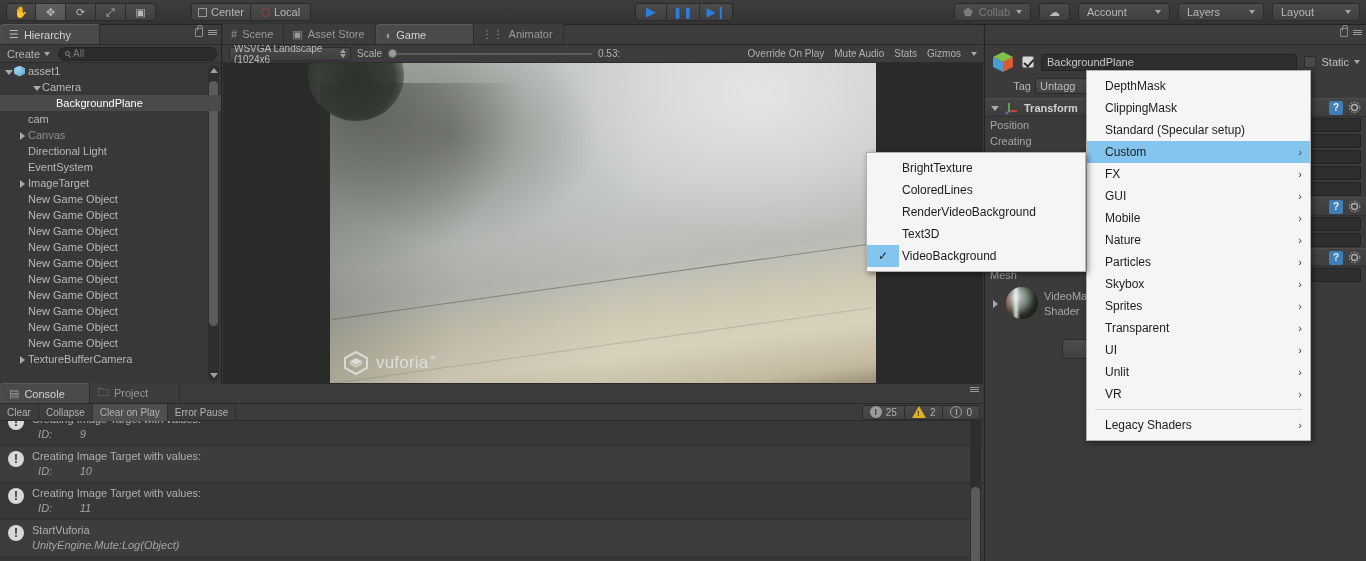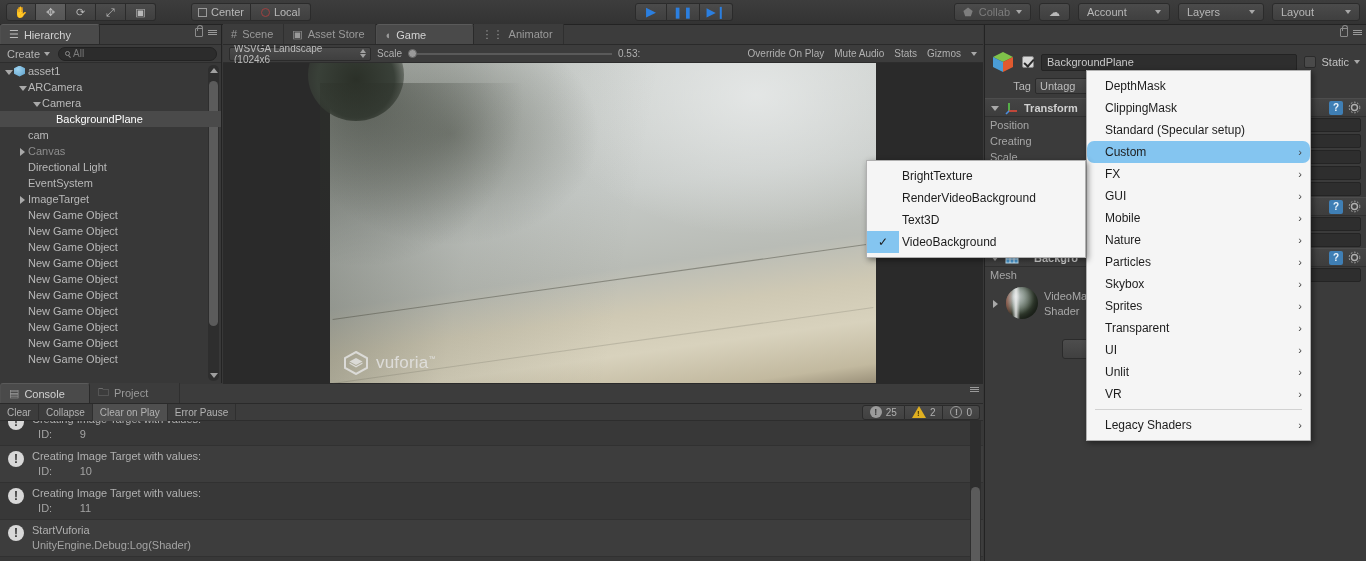--- a/index.html
+++ b/index.html
@@ -149,21 +149,21 @@
   .ico-warn::after{content:"!";position:absolute;left:-2px;top:3px;font-size:8px;color:#4a3800;font-weight:bold;}
   .ico-err { width:12px;height:12px;border-radius:50%;border:1px solid #9a9a9a;color:#aaa;font-size:9px;
      display:flex;align-items:center;justify-content:center;font-weight:bold; }
 
   .con-list { position:relative; height:160px; overflow:hidden; background:#383838; }
   .con-row { display:flex; gap:8px; padding:3px 6px 3px 8px; border-bottom:1px solid #313131; align-items:flex-start; }
   .con-row.alt { background:#3d3d3d; }
   .con-ico { width:16px;height:16px;border-radius:50%;background:#d8d8d8;color:#333;flex:none;
      display:flex;align-items:center;justify-content:center;font-size:12px;font-weight:bold; margin-top:2px; }
   .con-txt { font-size:11px; color:#b0b0b0; line-height:15px; white-space:pre; }
-  .con-txt .l2 { color:#a4a4a4; }
+  .con-txt .l2 { color:#a4a4a4;font-style:italic; }
   .con-scroll { position:absolute; right:2px; top:0; bottom:0; width:11px; background:#2e2e2e; }
   .con-scroll .thumb { position:absolute; left:1px; right:1px; bottom:4px; height:90px; background:#5b5b5b; border-radius:5px; }
 
   
   #inspector { left: 984px; top: 25px; width: 382px; height: 536px; background:#3b3b3b; border-left:1px solid #232323; }
   .insp-head { display:flex; align-items:center; gap:7px; padding:5px 6px 4px 6px; }
   .unity-cube { width:24px;height:24px;flex:none;position:relative; }
   .chk { width:12px;height:12px;background:#d8d8d8;border:1px solid #888;border-radius:2px;position:relative;flex:none; }
   .chk.on::after{content:"";position:absolute;left:3px;top:0px;width:4px;height:8px;border:solid #2a2a2a;border-width:0 2px 2px 0;transform:rotate(42deg);}
   .name-field { flex:1; height:17px; background:#2e2e2e; border:1px solid #232323; border-radius:2px;
@@ -202,29 +202,29 @@
      background: linear-gradient(#4d4d4d,#404040); border:1px solid #2b2b2b;
      display:flex;align-items:center;justify-content:center; color:#a8a8a8; font-size:11px; }
 
   
   .menu {
     position:absolute; background:#f5f5f5; border:1px solid #b0b0b0;
     box-shadow: 2px 2px 6px rgba(0,0,0,0.45); z-index: 50;
     font-size: 12px; color: #1c1c1c; padding: 4px 0;
   }
   .mrow { height:22px; display:flex; align-items:center; padding:0 8px 0 0; }
-  .mrow.sel { background:#84c5f0;border-radius:7px; }
+  .mrow.sel { background:#84c5f0; }
   .mrow .mcheck { width:32px; text-align:center; font-size:12px; color:#1c1c1c; flex:none; }
   .mrow .mcheck.hl { background:#84c5f0; height:22px; line-height:22px; }
   .mrow .mlabel { flex:1; }
   .mrow .marrow { font-size:11px; color:#444; padding-left:8px; }
   .msep { height:1px; background:#d2d2d2; margin:4px 8px; }
   #shader-menu { left:1086px; top:70px; width:225px; }
   #shader-menu .mrow { padding-left:18px; }
-  #custom-submenu { left:866px; top:160px; width:220px; }
+  #custom-submenu { left:866px; top:152px; width:220px; }
   #custom-submenu .mrow { padding-left:0; }
   #custom-submenu .mlabel { padding-left:3px; }
 </style>
 </head>
 <body>
 
 <div id="app">
 
   <div class="toolbar">
     <div class="tb-group rounded" style="margin-left:6px;">
@@ -320,25 +320,20 @@
         <span class="ar dn"></span>
         <div class="thumb"></div>
       </div>
     <div class="hrow">
           <span style="width: 0px; flex: 0 0 auto;"></span>
           <span class="arrow down"></span>
           <span class="cubeico"></span>
           <span>asset1</span>
         </div>
         <div class="hrow">
-          <span style="width: 14px; flex: 0 0 auto;"></span>
-          <span class="arrow down"></span>
-          <span>ARCamera</span>
-        </div>
-        <div class="hrow">
           <span style="width: 28px; flex: 0 0 auto;"></span>
           <span class="arrow down"></span>
           <span>Camera</span>
         </div>
         <div class="hrow sel">
           <span style="width: 42px; flex: 0 0 auto;"></span>
           <span class="arrow"></span>
           <span style="color: rgb(255, 255, 255);">BackgroundPlane</span>
         </div>
         <div class="hrow">
@@ -408,20 +403,25 @@
         </div>
         <div class="hrow">
           <span style="width: 14px; flex: 0 0 auto;"></span>
           <span class="arrow"></span>
           <span>New Game Object</span>
         </div>
         <div class="hrow">
           <span style="width: 14px; flex: 0 0 auto;"></span>
           <span class="arrow"></span>
           <span>New Game Object</span>
+        </div>
+        <div class="hrow">
+          <span style="width: 14px; flex: 0 0 auto;"></span>
+          <span class="arrow right"></span>
+          <span>TextureBufferCamera</span>
         </div>
       </div>
   </div>
 
   <div class="panel" id="gamepanel">
     <div class="tabbar" id="game-tabbar">
         <div class="tab">
           <span style="color: rgb(154, 154, 154);">#</span>
           <span>Scene</span>
         </div>
@@ -432,21 +432,21 @@
         <div class="tab active" style="min-width: 98px;">
           <span style="color: rgb(154, 154, 154);">◖</span>
           <span>Game</span>
         </div>
         <div class="tab">
           <span style="color: rgb(154, 154, 154);">⋮⋮</span>
           <span>Animator</span>
         </div>
       </div>
     <div class="game-toolbar">
-      <div class="aspect-dd" style="width:142px;">
+      <div class="aspect-dd" style="width:122px;">
         <span>WSVGA Landscape (1024x6</span>
         <span class="stepper">
             <i></i>
             <i></i>
           </span>
       </div>
       <span>Scale</span>
       <div class="scale-slider">
         <span class="slider-knob"></span>
         <span class="slider-track"></span>
@@ -539,21 +539,21 @@
         <div class="con-row alt">
           <span class="con-ico">!</span>
           <span class="con-txt"><div>Creating Image Target with values:</div><div class="l2">  ID:         10</div></span>
         </div>
         <div class="con-row">
           <span class="con-ico">!</span>
           <span class="con-txt"><div>Creating Image Target with values:</div><div class="l2">  ID:         11</div></span>
         </div>
         <div class="con-row alt">
           <span class="con-ico">!</span>
-          <span class="con-txt"><div>StartVuforia</div><div class="l2">UnityEngine.Debug:Log(Shader)</div></span>
+          <span class="con-txt"><div>StartVuforia</div><div class="l2">UnityEngine.Mute:Log(Object)</div></span>
         </div>
         <div class="con-row">
           <span class="con-txt"><div>Creating a Mono Camera Configuration (Check for reflection)</div></span>
         </div>
       </div>
   </div>
 
   <div class="panel" id="inspector">
     <div class="tabbar" id="inspector-tabbar">
       <div class="tb-right">
@@ -783,20 +783,24 @@
       </div>
     </div>
 
   <div class="menu" id="custom-submenu">
       <div class="mrow">
         <span class="mcheck"></span>
         <span class="mlabel">BrightTexture</span>
       </div>
       <div class="mrow">
         <span class="mcheck"></span>
+        <span class="mlabel">ColoredLines</span>
+      </div>
+      <div class="mrow">
+        <span class="mcheck"></span>
         <span class="mlabel">RenderVideoBackground</span>
       </div>
       <div class="mrow">
         <span class="mcheck"></span>
         <span class="mlabel">Text3D</span>
       </div>
       <div class="mrow">
         <span class="mcheck hl">✓</span>
         <span class="mlabel">VideoBackground</span>
       </div>

